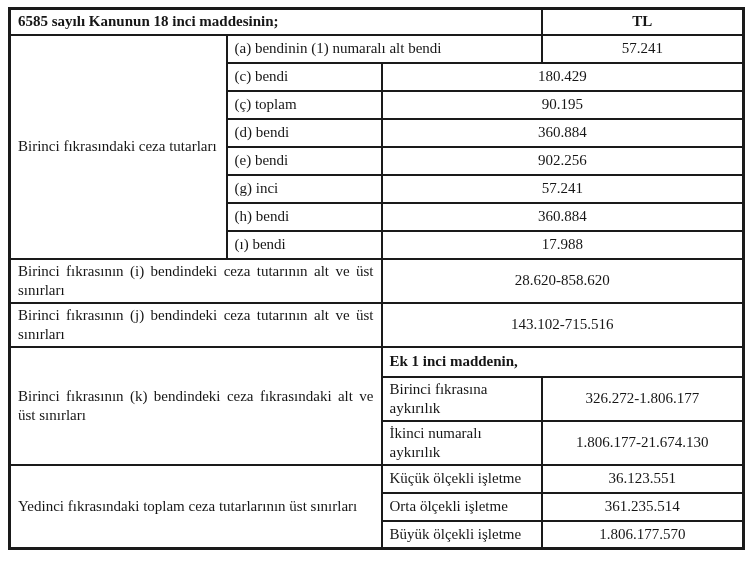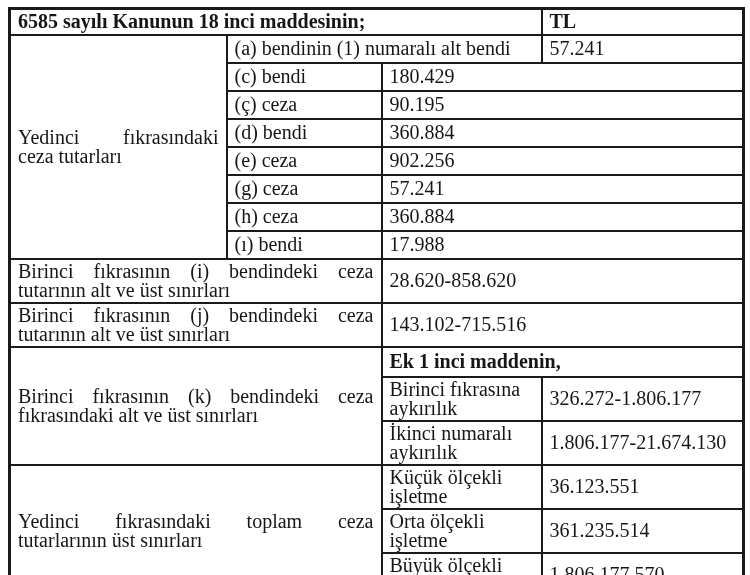--- a/index.html
+++ b/index.html
@@ -21,31 +21,31 @@
     left: 8px;
     top: 7px;
     width: 734px;
     border-collapse: collapse;
     table-layout: fixed;
     border: 3px solid #1a1a1a;
   }
   table.penalty-table td {
     border: 2px solid #1a1a1a;
     padding: 2px 7px;
-    font-size: 20px;
+    font-size: 15px;
     line-height: 19px;
     vertical-align: middle;
     overflow: hidden;
   }
   .rh-head { height: 26px; }
   .rh-s    { height: 28px; }
   .rh-d    { height: 36px; }
   .rh-ek   { height: 30px; }
   td.bold  { font-weight: bold; }
-  td.val   { text-align: left; padding-right: 8px; }
+  td.val   { text-align: center; padding-right: 8px; }
   td.jst   { text-align: justify; }
 </style>
 </head>
 <body>
 
 <div class="page">
   <table class="penalty-table">
     <colgroup>
       <col style="width:217px">
       <col style="width:155px">
@@ -53,46 +53,46 @@
       <col style="width:202px">
     </colgroup>
 
     <tbody>
         <tr class="rh-head">
       <td colspan="3" class="bold">6585 sayılı Kanunun 18 inci maddesinin;</td>
       <td class="bold val">TL</td>
     </tr>
 
     <tr class="rh-s">
-      <td rowspan="8" class="jst">Yedinci fıkrasındaki ceza tutarları</td>
+      <td rowspan="8" class="jst">Birinci fıkrasındaki ceza tutarları</td>
       <td colspan="2">(a) bendinin (1) numaralı alt bendi</td>
       <td class="val">57.241</td>
     </tr>
     <tr class="rh-s">
       <td>(c) bendi</td>
       <td colspan="2" class="val">180.429</td>
     </tr>
     <tr class="rh-s">
-      <td>(ç) ceza</td>
+      <td>(ç) toplam</td>
       <td colspan="2" class="val">90.195</td>
     </tr>
     <tr class="rh-s">
       <td>(d) bendi</td>
       <td colspan="2" class="val">360.884</td>
     </tr>
     <tr class="rh-s">
-      <td>(e) ceza</td>
+      <td>(e) bendi</td>
       <td colspan="2" class="val">902.256</td>
     </tr>
     <tr class="rh-s">
-      <td>(g) ceza</td>
+      <td>(g) inci</td>
       <td colspan="2" class="val">57.241</td>
     </tr>
     <tr class="rh-s">
-      <td>(h) ceza</td>
+      <td>(h) bendi</td>
       <td colspan="2" class="val">360.884</td>
     </tr>
     <tr class="rh-s">
       <td>(ı) bendi</td>
       <td colspan="2" class="val">17.988</td>
     </tr>
 
     <tr class="rh-d">
       <td colspan="2" class="jst">Birinci fıkrasının (i) bendindeki ceza tutarının alt ve üst sınırları</td>
       <td colspan="2" class="val">28.620-858.620</td>

